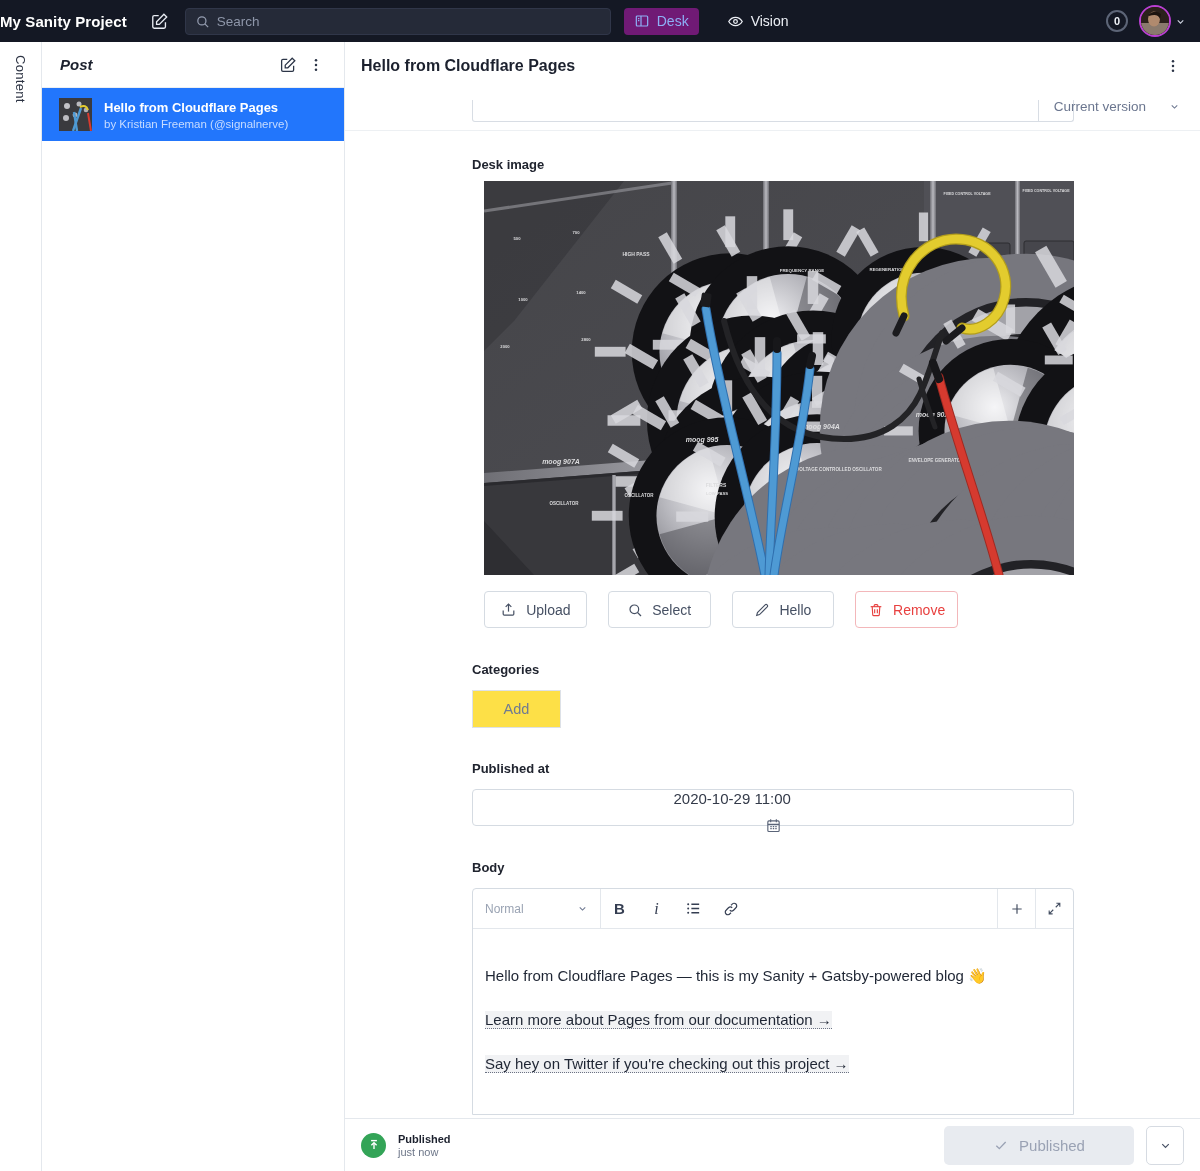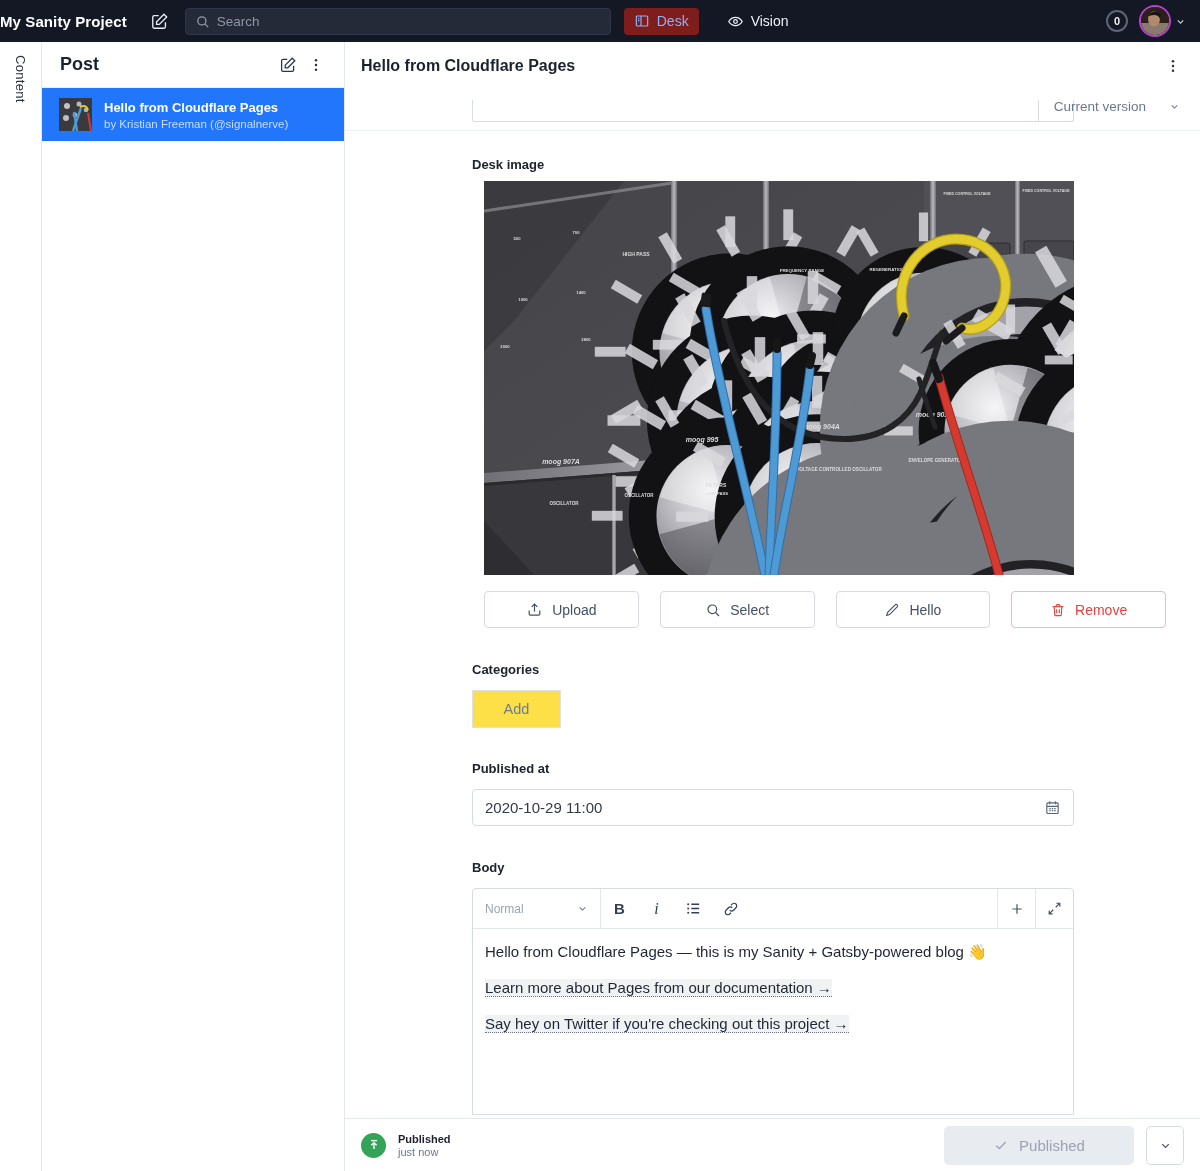--- a/index.html
+++ b/index.html
@@ -14,21 +14,21 @@
   .nav-iconbtn { width:30px; height:30px; display:flex; align-items:center; justify-content:center;
     color:#e8ebf2; margin-left:18px; cursor:pointer; border-radius:4px; }
   .nav-search { margin-left:10px; width:426px; height:27px; background:#252a38;
     border:1px solid #303649; border-radius:4px; display:flex; align-items:center;
     padding:0 9px; gap:7px; color:#959db0; }
   .nav-search input { background:transparent; border:none; outline:none; color:#dde1ea;
     font-size:13.5px; width:100%; font-family:"Liberation Sans",sans-serif; }
   .nav-search input::placeholder { color:#8e96a9; }
   .nav-tab { height:27px; display:flex; align-items:center; gap:7px; padding:0 10px;
     border-radius:4px; color:#eceff5; font-size:14px; cursor:pointer; }
-  .nav-tab.active { background:#7f1d1d; color:#8db0f6; margin-left:13px; }
+  .nav-tab.active { background:#701a75; color:#8db0f6; margin-left:13px; }
   .nav-tab.plain { margin-left:18px; }
   .nav-spacer { flex:1; }
   .nav-badge { width:22px; height:22px; border-radius:50%; border:2px solid #5d6577;
     color:#eef1f6; font-size:11px; font-weight:700; display:flex; align-items:center;
     justify-content:center; cursor:pointer; }
   .nav-avatar { width:32px; height:32px; border-radius:50%; border:2px solid #bb3fd4;
     margin-left:11px; overflow:hidden; cursor:pointer; background:#2a2320; flex:none; }
   .nav-caret { color:#cdd3df; margin-left:4px; cursor:pointer; display:flex; }
 
   
@@ -36,21 +36,21 @@
   .content-rail { width:42px; border-right:1px solid #e4e8ed; padding-top:13px;
     display:flex; justify-content:center; flex:none; }
   .content-rail span { writing-mode:vertical-rl; font-size:13px; color:#2c3343;
     letter-spacing:.3px; }
 
   
   .list-pane { width:303px; border-right:1px solid #e4e8ed; display:flex;
     flex-direction:column; flex:none; }
   .list-head { height:46px; display:flex; align-items:center; padding:0 14px 0 18px;
     border-bottom:1px solid #eceff2; flex:none; }
-  .list-head-title { flex:1; font-size:18px; font-weight:700; color:#1c212e; }
+  .list-head-title { flex:1; font-size:15px; font-weight:700; color:#1c212e;font-style:italic; }
   .list-head .hicon { width:28px; height:28px; display:flex; align-items:center;
     justify-content:center; color:#2c3547; cursor:pointer; }
   .doc-item { height:53px; background:#2276fc; display:flex; align-items:center;
     padding:0 12px 0 17px; gap:12px; cursor:pointer; }
   .doc-thumb { width:33px; height:33px; flex:none; }
   .doc-item-title { font-size:13px; font-weight:700; color:#fff; line-height:16px; }
   .doc-item-sub { font-size:11.5px; color:#c7dcff; margin-top:2px; }
 
   
   .doc-pane { flex:1; display:flex; flex-direction:column; position:relative; min-width:0; }
@@ -63,53 +63,53 @@
     border:1px solid #d8dde4; border-top:none; border-radius:0 0 3px 3px; background:#fff; }
   .partial-field .pf-div { position:absolute; right:34px; top:0; bottom:0; width:1px;
     background:#d8dde4; }
   .version-chip { position:absolute; right:20px; top:9px; display:flex; align-items:center;
     gap:23px; color:#6b768f; font-size:13.5px; cursor:pointer; }
 
   .doc-scroll { flex:1; overflow:hidden; padding:26px 0 0 127px; position:relative; }
   .field-label { font-size:13px; font-weight:600; color:#20242f; }
 
   .image-wrap { margin:9px 0 0 12px; width:590px; height:394px; cursor:pointer; }
-  .img-buttons { margin:16px 0 0 12px; width:682px; display:flex; gap:21px; }
+  .img-buttons { margin:16px 0 0 12px; width:474px; display:flex; gap:21px; }
   .btn { flex:1; height:37px; border:1px solid #d5dbe2; border-radius:4px; background:#fff;
     display:flex; align-items:center; justify-content:center; gap:9px; font-size:14px;
     color:#465063; cursor:pointer; }
   .btn.danger { border-color:#f3b7ba; color:#e8403f; }
 
   .categories-block { margin-top:34px; }
   .add-btn { margin-top:13px; width:89px; height:38px; border:1px solid #dde1e7;
     border-radius:0; background:#fde047; color:#707a92; font-size:14.5px; cursor:pointer; }
 
   .published-block { margin-top:33px; }
   .date-input { margin-top:13px; width:602px; height:37px; border:1px solid #d5dbe2;
     border-radius:4px; display:flex; align-items:center; padding:0 12px; gap:10px;
-    background:#fff; cursor:text; }
+    background:#fff; cursor:text;flex-direction:column; }
   .date-input input { flex:1; border:none; outline:none; font-size:15px; color:#333a49;
     font-family:"Liberation Sans",sans-serif; background:transparent; }
   .date-input .cal { color:#5a6478; display:flex; cursor:pointer; }
 
   .body-block { margin-top:34px; }
   .editor { margin-top:13px; width:602px; height:227px; border:1px solid #d5dbe2;
     border-radius:4px 4px 0 0; background:#fff; display:flex; flex-direction:column; }
   .ed-toolbar { height:40px; border-bottom:1px solid #e3e7ec; display:flex; align-items:stretch; flex:none; }
   .ed-select { width:128px; display:flex; align-items:center; padding:0 12px; gap:8px;
     border-right:1px solid #e3e7ec; color:#9aa3b3; font-size:12px; cursor:pointer; }
   .ed-select span { flex:1; }
   .ed-btn { width:37px; display:flex; align-items:center; justify-content:center;
     color:#353e52; cursor:pointer; font-size:15px; }
   .ed-bold { font-weight:700; font-size:15px; }
   .ed-italic { font-style:italic; font-family:"Liberation Serif",serif; font-size:16px; }
   .ed-flex { flex:1; }
   .ed-btn.bordered { border-left:1px solid #e3e7ec; width:38px; color:#465063; }
   .ed-content { padding:13px 12px; font-size:15px; color:#1f2634; line-height:20px; cursor:text; }
-  .ed-p { margin-bottom:16px; }
+  .ed-p { margin-bottom:16px;margin-top:24px; }
   .ed-link { background:#f1f2f4; border-bottom:1px dotted #6b7283; cursor:pointer; }
 
   
   .toast { position:absolute; right:15px; bottom:66px; width:450px; height:52px;
     background:#41b15c; border-radius:6px; display:flex; align-items:center;
     padding:0 14px 0 16px; z-index:5; box-shadow:0 2px 8px rgba(0,0,0,.12); }
   .toast-msg { flex:1; color:#fff; font-size:15px; }
   .toast-x { color:rgba(255,255,255,.55); display:flex; cursor:pointer; }
 
   

